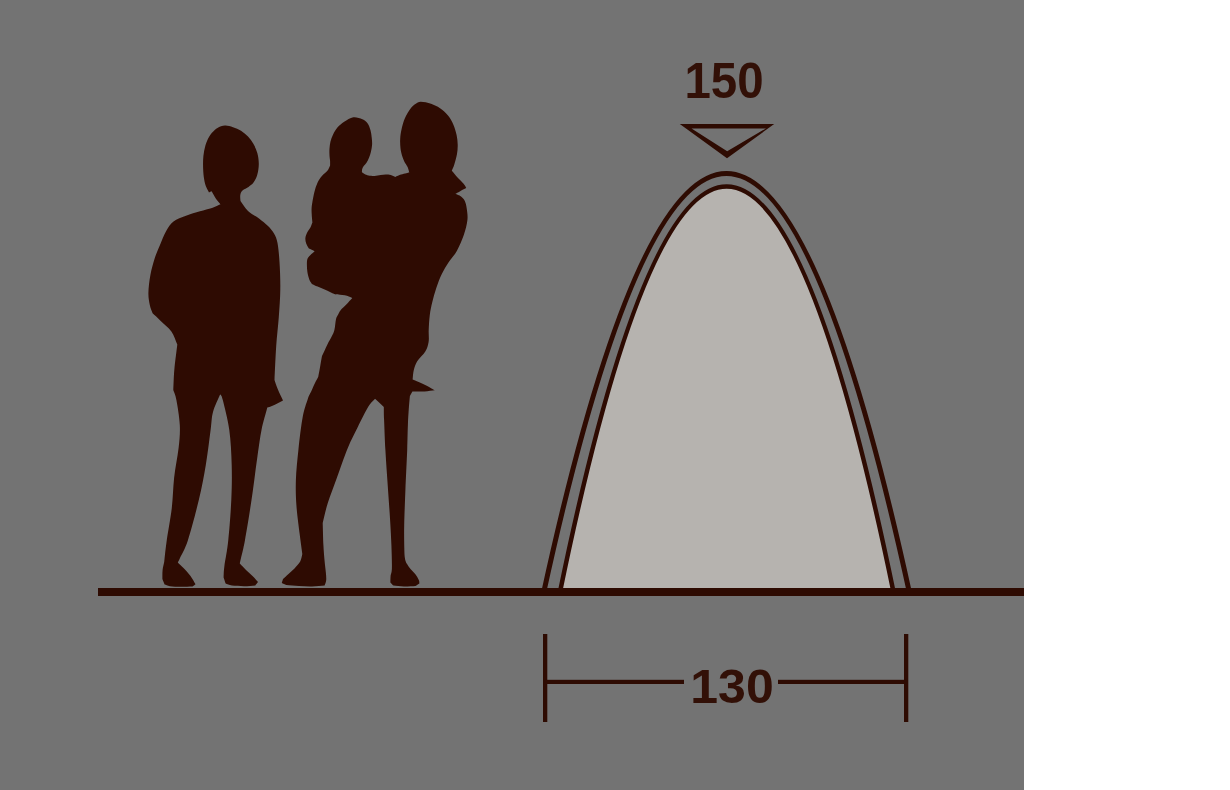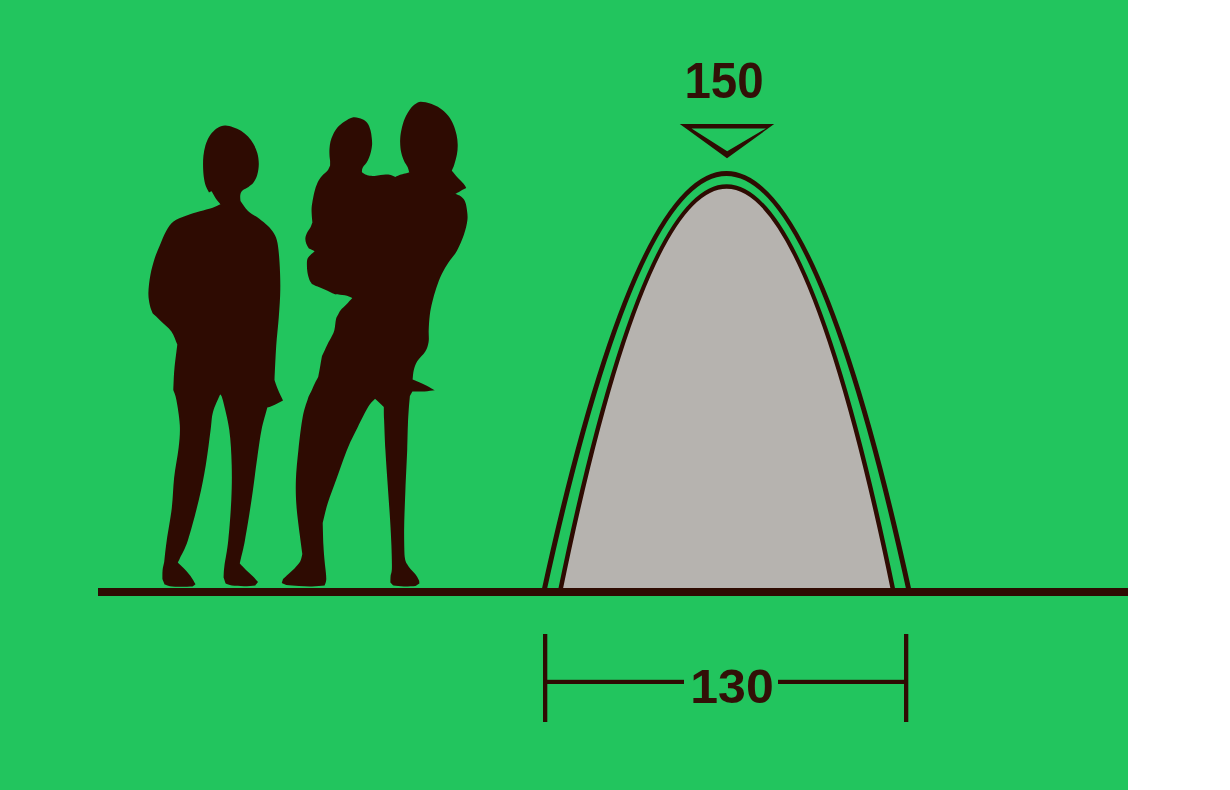--- a/index.html
+++ b/index.html
@@ -1,16 +1,16 @@
 <!DOCTYPE html>
 <html><head>
 <meta charset="utf-8">
 <style>
   html,body{margin:0;padding:0;background:#ffffff;}
-  #stage{position:relative;width:1128px;height:790px;background:#22c55e;overflow:hidden;
+  #stage{position:relative;width:1024px;height:790px;background:#737373;overflow:hidden;
          font-family:"Liberation Sans", sans-serif;}
   svg{position:absolute;left:0;top:0;}
 </style>
 </head>
 <body>
 <div id="stage">
 <svg width="1230" height="790" viewBox="0 0 1230 790">
 
   <path d="M560,592 Q726.5,-219 893.5,592 Z" fill="#b6b3af" stroke="#2e0b02" stroke-width="4.5"></path>
 

